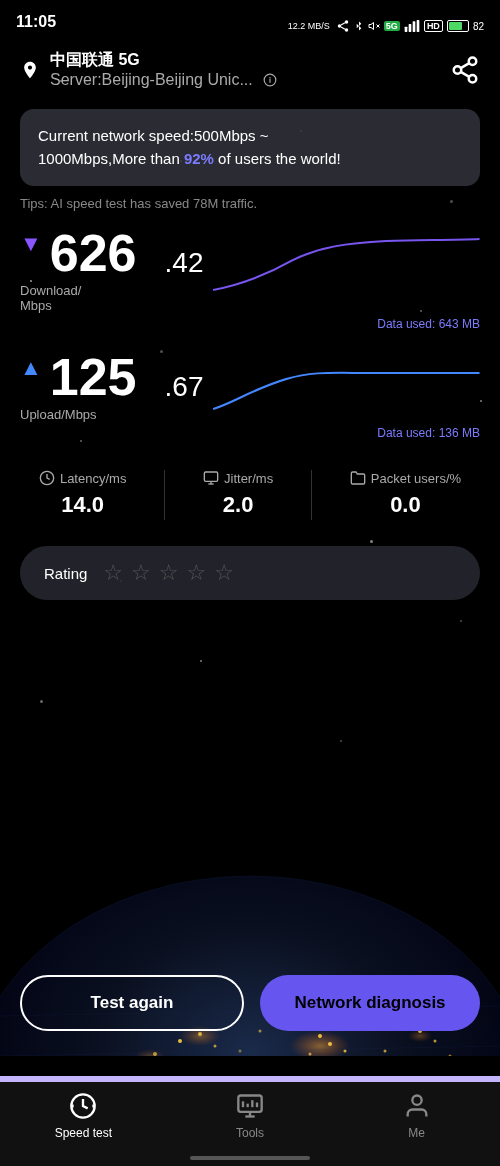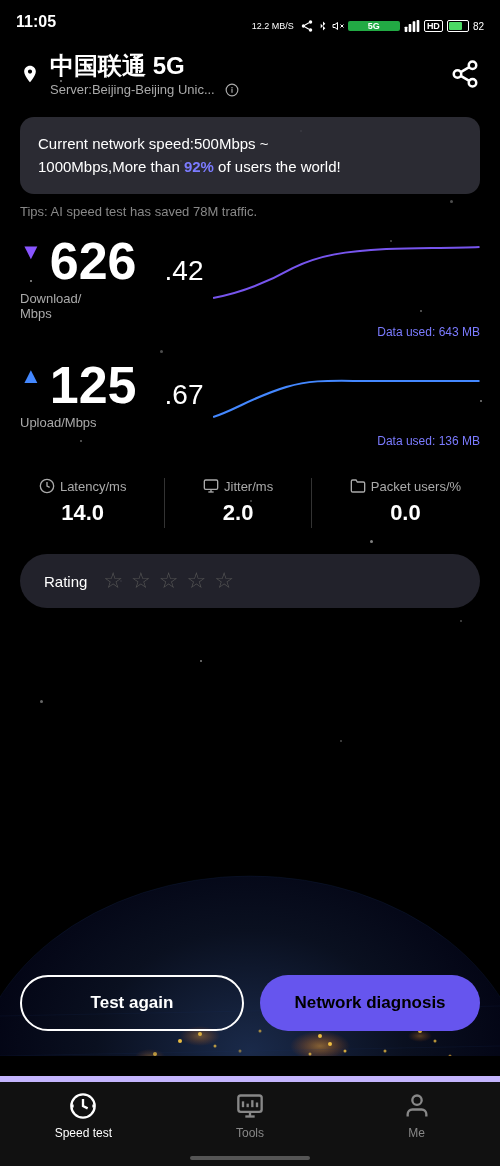--- a/index.html
+++ b/index.html
@@ -78,25 +78,25 @@
     .header-left {
       display: flex;
       align-items: center;
       gap: 10px;
     }
     .location-icon {
       width: 20px;
       height: 20px;
     }
     .header-title {
-      font-size: 24px;
+      font-size: 16px;
       font-weight: 600;
     }
     .header-subtitle {
-      font-size: 13px;
+      font-size: 16px;
       color: #aaa;
       display: flex;
       align-items: center;
       gap: 10px;
     }
     .share-icon {
       width: 30px;
       height: 30px;
     }
 
@@ -394,21 +394,21 @@
         <line x1="15.41" y1="6.51" x2="8.59" y2="10.49" stroke="white" stroke-width="2"></line>
       </svg>
     <svg width="10" height="14" viewBox="0 0 24 24" fill="white">
         <polyline points="6.5 6.5 17.5 17.5 12 23 12 1 17.5 6.5 6.5 17.5"></polyline>
       </svg>
     <svg width="12" height="14" viewBox="0 0 24 24" stroke="white" fill="none" stroke-width="2">
         <polygon points="11 5 6 9 2 9 2 15 6 15 11 19 11 5"></polygon>
         <line x1="23" y1="9" x2="17" y2="15"></line>
         <line x1="17" y1="9" x2="23" y2="15"></line>
       </svg>
-    <span style="font-size:9px;font-weight:700;color:#fff;background:#22aa44;border-radius:2px;padding:0 20px;">5G</span>
+    <span style="font-size:9px;font-weight:700;color:#fff;background:#22aa44;border-radius:2px;padding:0 2px;">5G</span>
     <svg width="16" height="14" viewBox="0 0 24 18" fill="white">
         <rect x="1" y="10" width="4" height="8" rx="1"></rect>
         <rect x="7" y="6" width="4" height="12" rx="1"></rect>
         <rect x="13" y="2" width="4" height="16" rx="1"></rect>
         <rect x="19" y="0" width="4" height="18" rx="1"></rect>
       </svg>
     <span style="font-size:9px;font-weight:700;color:#fff;border:1px solid #fff;border-radius:2px;padding:0 2px;">HD</span>
     <div class="battery-body">
       <div class="battery-fill" style="width:75%;"></div>
     </div>

